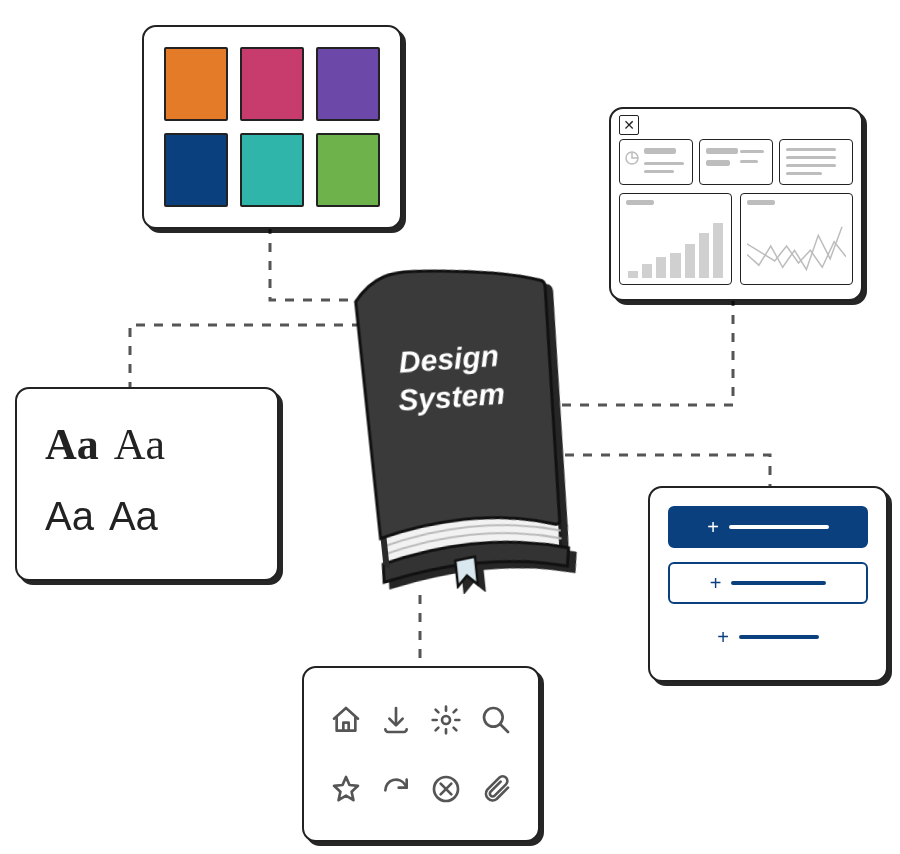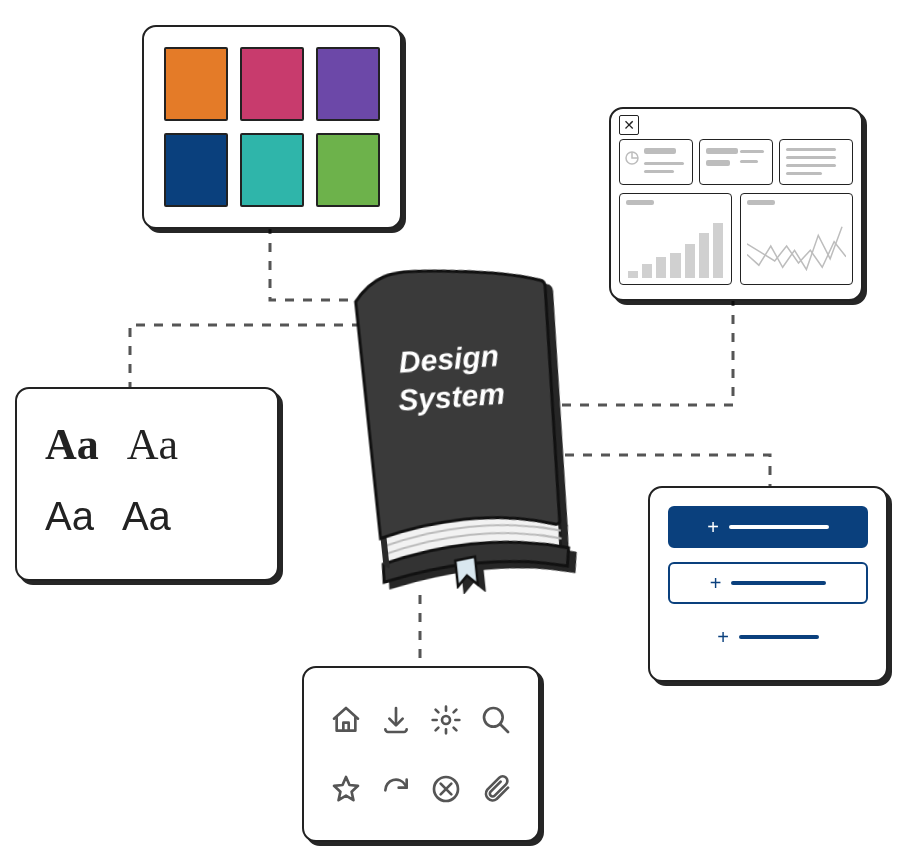--- a/index.html
+++ b/index.html
@@ -8,21 +8,21 @@
 
   .card{position:absolute;background:#fff;border:2px solid #222;border-radius:14px;filter:drop-shadow(4px 4px 0 rgba(0,0,0,.85));}
 
   
   .palette-card{left:142px;top:25px;width:256px;height:200px;z-index:4;}
   .swatches{position:absolute;inset:20px;display:grid;grid-template-columns:repeat(3,1fr);grid-template-rows:repeat(2,1fr);gap:12px;}
   .swatch{border:2px solid #222;border-radius:2px;}
 
   
   .type-card{left:15px;top:387px;width:260px;height:190px;z-index:4;}
-  .type-row{position:absolute;left:28px;display:flex;gap:28px;align-items:baseline;color:#222;}
+  .type-row{position:absolute;left:28px;display:flex;gap:15px;align-items:baseline;color:#222;}
   .type-row.top{top:30px;font-size:44px;}
   .type-row.bottom{top:105px;font-size:40px;}
   .serif-bold{font-family:Georgia,"Times New Roman",serif;font-weight:900;}
   .serif-reg{font-family:Georgia,"Times New Roman",serif;font-weight:400;}
   .sans-reg{font-family:"Helvetica Neue",Arial,sans-serif;font-weight:500;}
   .sans-light{font-family:"Helvetica Neue",Arial,sans-serif;font-weight:300;}
 
   
   .icons-card{left:302px;top:666px;width:234px;height:172px;z-index:4;}
   .icon-grid{position:absolute;inset:22px;display:grid;grid-template-columns:repeat(4,1fr);grid-template-rows:repeat(2,1fr);gap:10px;align-items:center;justify-items:center;}

